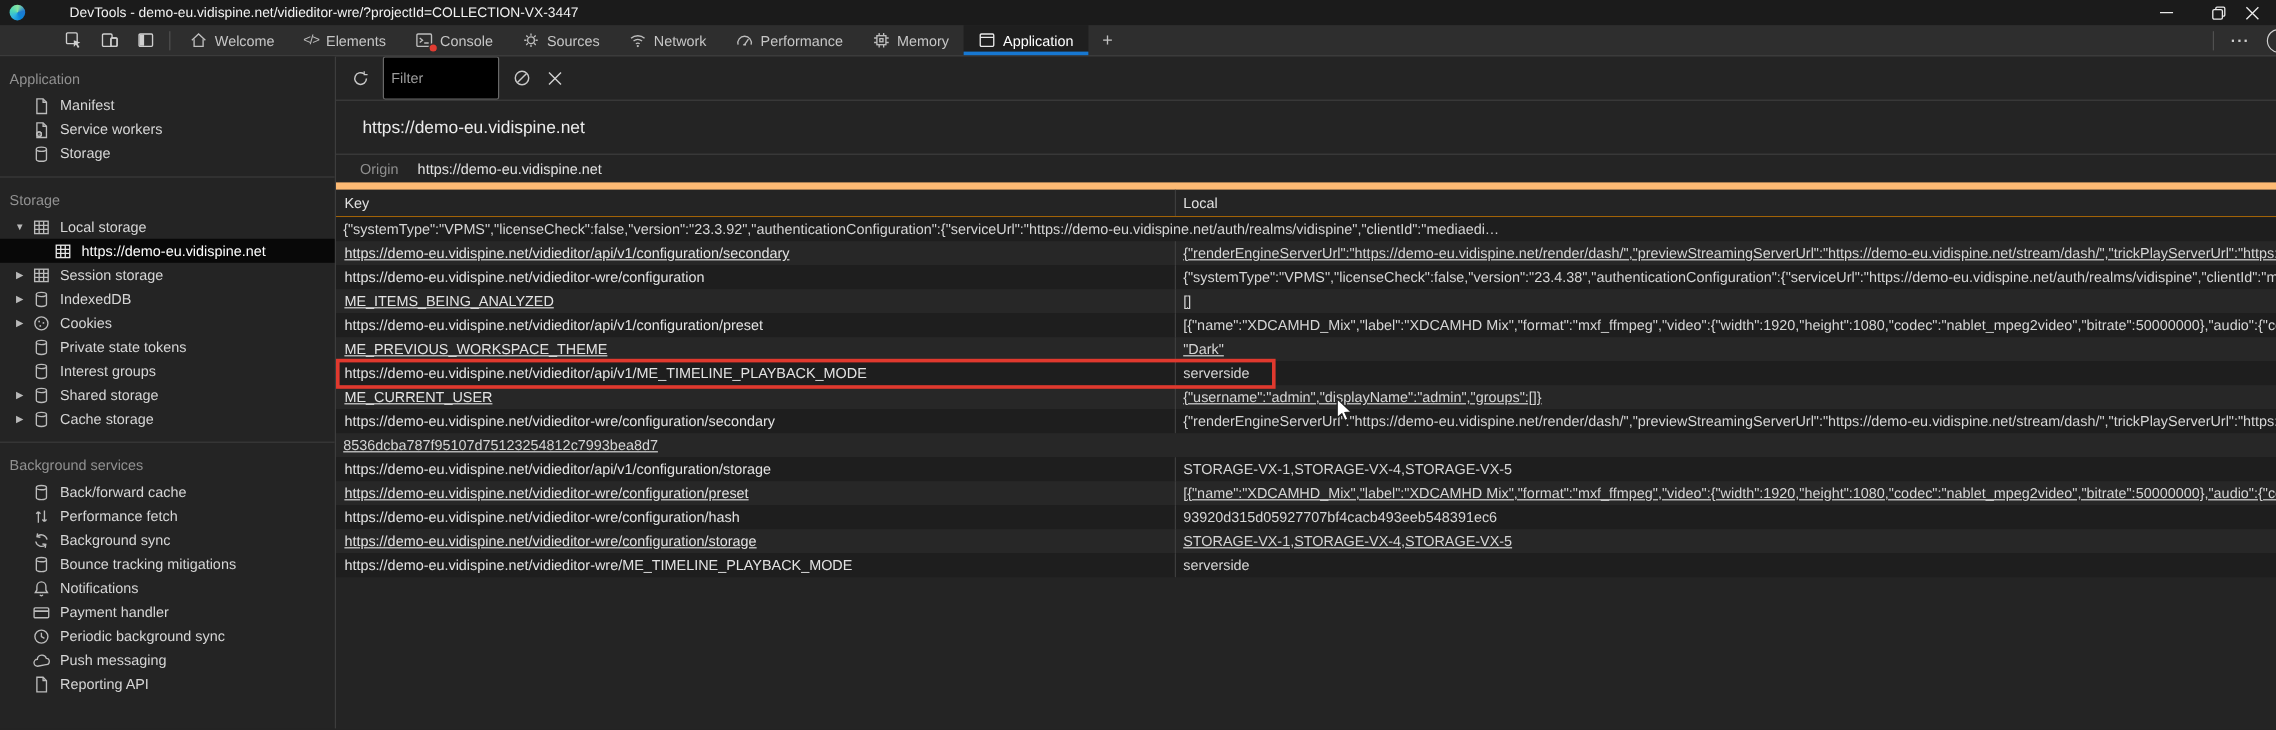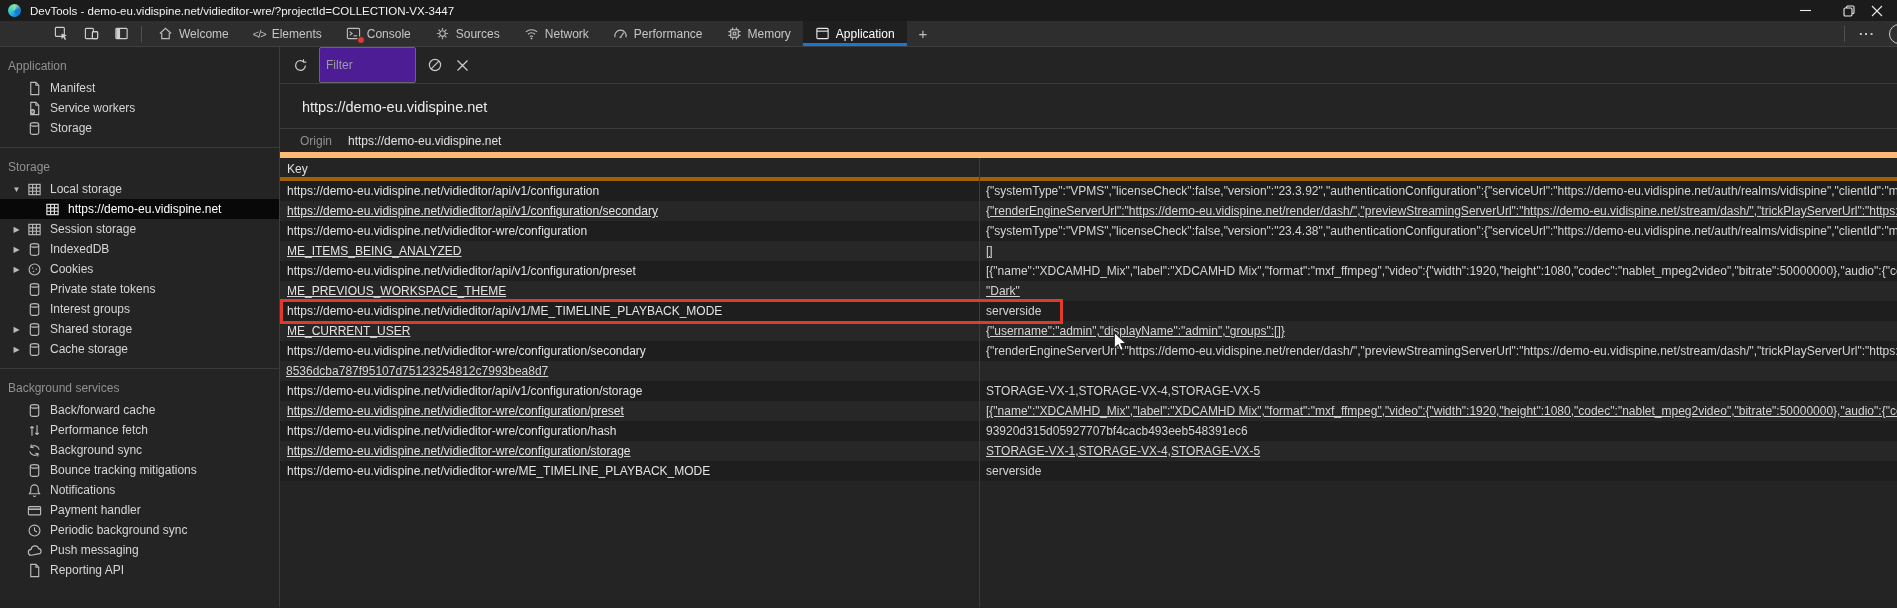--- a/index.html
+++ b/index.html
@@ -7,21 +7,21 @@
   body {
     width:1897px; height:608px; overflow:hidden; position:relative;
     background:#242424; color:#d6d6d6;
     font-family:"Liberation Sans", sans-serif; font-size:12px;
     -webkit-font-smoothing:antialiased;
   }
   .icon { display:inline-flex; align-items:center; justify-content:center; }
   .icon svg { display:block; }
 
   
-  .titlebar { height:21px; background:#1b1b1b; display:flex; align-items:center; color:#fff; }
+  .titlebar { height:21px; background:#1b1b1b; display:flex; align-items:center; color:#fff;gap:28px; }
   .edge-logo { width:13px; height:13px; border-radius:50%; margin-left:8px; flex:0 0 auto;
     background: conic-gradient(from 150deg, #0a84d8, #2fb3e2, #4fd8b5, #8ce5a1, #1f78d0, #0a84d8); }
   .title-text { margin-left:9px; font-size:11.5px; color:#f2f2f2; white-space:nowrap; }
   .win-controls { margin-left:auto; display:flex; height:100%; }
   .win-btn { width:44px; display:flex; align-items:center; justify-content:center; color:#eaeaea; }
   .win-btn:last-child { width:26px; justify-content:flex-start; overflow:hidden; }
 
   
   .tabbar { height:26px; background:#2e2e2e; display:flex; align-items:stretch; border-bottom:1px solid #3f3f3f;padding-left:44px; }
   .tb-icons { display:flex; align-items:center; gap:15px; padding:0 12px 0 10px; color:#cfcfcf; }
@@ -51,29 +51,29 @@
   .side-item .arrow { width:11px; margin-left:11px; font-size:8px; color:#b9b9b9; text-align:center; flex:0 0 auto; }
   .side-item .icon { width:15px; height:15px; margin-left:5px; color:#bcbcbc; flex:0 0 auto; }
   .side-item .lbl { margin-left:8px; }
   .side-item.child { padding-left:18px; }
   .side-item.selected { background:#080808; color:#fff; }
   .side-item.selected .icon { color:#e6e6e6; }
 
   
   .mainpanel { flex:1; display:flex; flex-direction:column; overflow:hidden; }
   .panel-toolbar { height:37px; flex:0 0 37px; border-bottom:1px solid #3d3d3d; display:flex; align-items:center; padding-left:13px; gap:11px; color:#c8c8c8; }
-  .filter-input { width:97px; height:36px; background:#4c1d95; border:1px solid #686868; border-radius:2px; color:#d6d6d6; font-size:12px; padding:0 6px; font-family:"Liberation Sans", sans-serif; outline:none; }
+  .filter-input { width:97px; height:36px; background:#000000; border:1px solid #686868; border-radius:2px; color:#d6d6d6; font-size:12px; padding:0 6px; font-family:"Liberation Sans", sans-serif; outline:none; }
   .filter-input::placeholder { color:#9c9c9c; }
   .meta-title { padding:15px 0 13px 22px; font-size:14.5px; color:#ececec; border-bottom:1px solid #3d3d3d; }
   .origin-row { height:29px; flex:0 0 29px; border-bottom:6px solid #fdba74; display:flex; align-items:center; padding-left:20px; }
   .origin-label { color:#8f8f8f; margin-right:16px; }
   .origin-value { color:#e2e2e2; }
 
   .table { flex:1; position:relative; overflow:hidden; }
-  .thead { display:flex; height:23px; line-height:23px; border-bottom:4px solid #a16207; color:#e0e0e0;flex-direction:column; }
+  .thead { display:flex; height:23px; line-height:23px; border-bottom:1px solid #a16207; color:#e0e0e0; }
   .col-key { width:700px; flex:0 0 700px; padding-left:7px; border-right:1px solid #3d3d3d; overflow:hidden; white-space:nowrap; }
   .col-val { flex:1; padding-left:6px; overflow:hidden; white-space:nowrap; }
   .trow { display:flex; height:20px; line-height:20px; }
   .trow.odd  { background:#1e1e1e; }
   .trow.even { background:#272727;text-decoration:underline; }
   .trow .col-key { color:#e3e3e3; }
   .trow .col-val { color:#d5d5d5; }
   .red-box { position:absolute; left:0; top:146px; width:783px; height:25px; border:3px solid #e0392e; pointer-events:none; }
 
   .cursor { position:absolute; left:1112px; top:331px; z-index:50; pointer-events:none; }
@@ -468,25 +468,24 @@
     <div class="meta-title">https://demo-eu.vidispine.net</div>
 
     <div class="origin-row">
       <span class="origin-label">Origin</span>
       <span class="origin-value">https://demo-eu.vidispine.net</span>
     </div>
 
     <div class="table">
       <div class="thead">
         <div class="col-key">Key</div>
-        <div class="col-val">Back</div>
+        <div class="col-val">Local</div>
       </div>
       <div id="rows">
   <div class="trow odd">
-    <div class="col-key">https://demo-eu.vidispine.net/vidieditor/api/v1/configuration</div>
     <div class="col-val">{"systemType":"VPMS","licenseCheck":false,"version":"23.3.92","authenticationConfiguration":{"serviceUrl":"https://demo-eu.vidispine.net/auth/realms/vidispine","clientId":"mediaedi…</div>
   </div>
   <div class="trow even">
     <div class="col-key">https://demo-eu.vidispine.net/vidieditor/api/v1/configuration/secondary</div>
     <div class="col-val">{"renderEngineServerUrl":"https://demo-eu.vidispine.net/render/dash/","previewStreamingServerUrl":"https://demo-eu.vidispine.net/stream/dash/","trickPlayServerUrl":"https://dem…</div>
   </div>
   <div class="trow odd">
     <div class="col-key">https://demo-eu.vidispine.net/vidieditor-wre/configuration</div>
     <div class="col-val">{"systemType":"VPMS","licenseCheck":false,"version":"23.4.38","authenticationConfiguration":{"serviceUrl":"https://demo-eu.vidispine.net/auth/realms/vidispine","clientId":"mediaedi…</div>
   </div>

